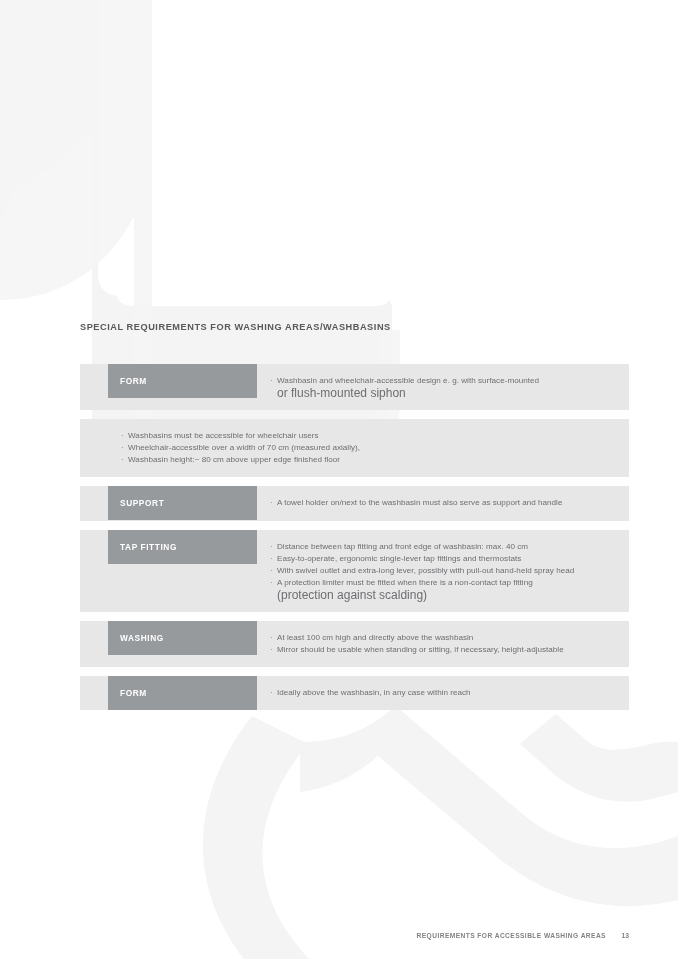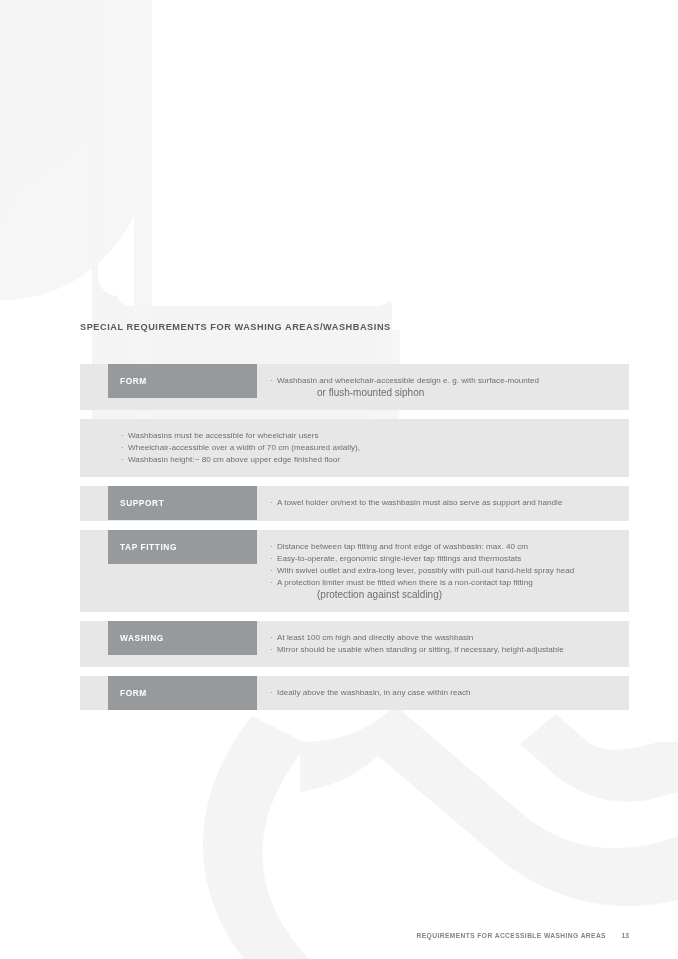--- a/index.html
+++ b/index.html
@@ -86,25 +86,24 @@
   .bullet-mark {
     flex: 0 0 7px;
     color: #8b8d90;
   }
 
   .bullet-text {
     flex: 1 1 auto;
   }
 
   .cont-line {
-    font-size: 10px;
+    font-size: 12px;
     line-height: 12.1px;
     color: #6d6e71;
     padding-left: 7px;
-    margin-left: 40px;
   }
 
   .footer {
     position: absolute;
     left: 0;
     top: 924px;
     width: 629px;
     text-align: right;
     white-space: nowrap;
   }

